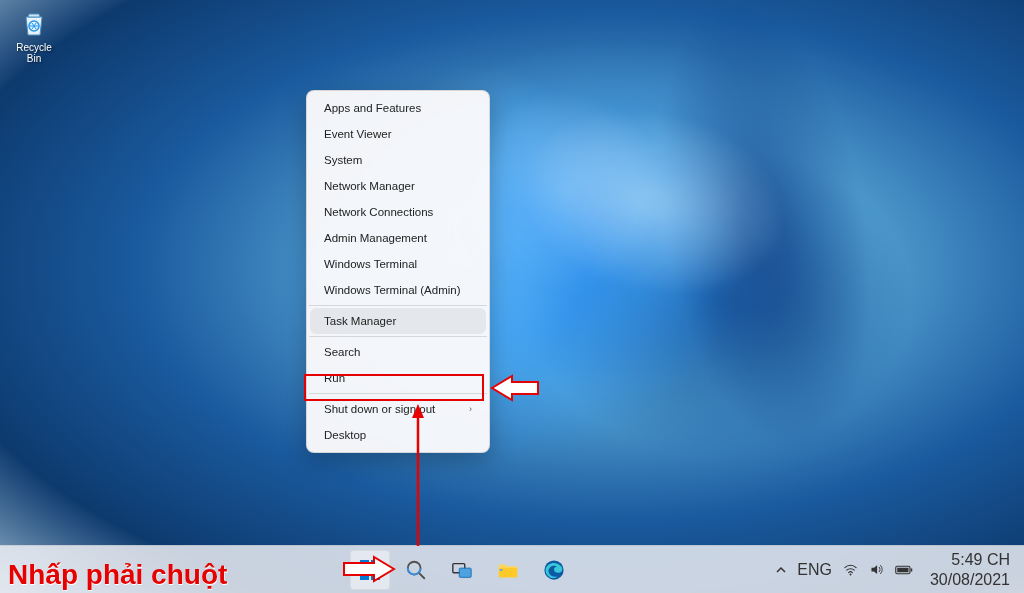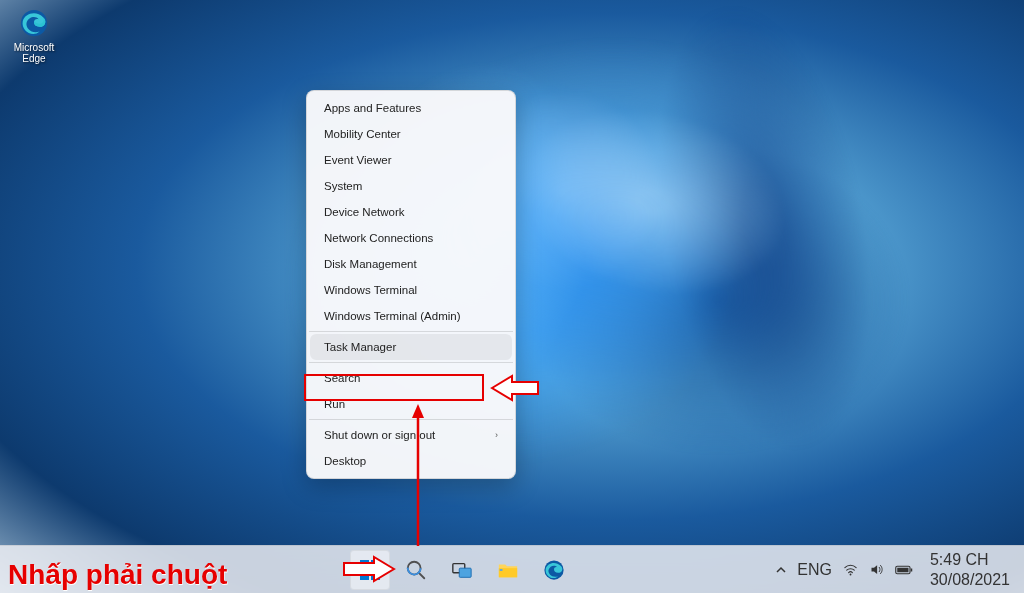--- a/index.html
+++ b/index.html
@@ -47,21 +47,21 @@
       text-shadow: 1px 1px 2px rgba(0,0,0,0.6);
     }
     .desktop-icon .ic {
       width: 34px; height: 34px; margin-bottom: 2px;
       display: flex; align-items: center; justify-content: center;
     }
     
     
     .context-menu {
       position: absolute; left: 306px; top: 90px;
-      width: 210px;
+      width: 184px;
       background: rgba(249,249,251,0.97);
       border: 1px solid rgba(0,0,0,0.12);
       border-radius: 8px;
       box-shadow: 0 8px 24px rgba(0,0,0,0.25);
       padding: 4px 1px;
       font-size: 11.5px; color: #222;
       z-index: 20;
     }
     .menu-item {
       padding: 7px 14px; cursor: pointer; position: relative;
@@ -110,62 +110,60 @@
       cursor: pointer;
     }
     .taskbar-item.active { background: rgba(255,255,255,0.5); border: 1px solid rgba(0,0,0,0.06); }
     
     .taskbar-right {
       position: absolute; right: 8px; height: 100%;
       display: flex; align-items: center; gap: 11px;
       font-size: 16px; color: #333;
     }
     .tray-icon { cursor: pointer; display: flex; align-items: center; }
-    .clock { line-height: 1.25; cursor: pointer; padding: 0 6px; }
+    .clock { text-align: right; line-height: 1.25; cursor: pointer; padding: 0 6px; }
   </style>
 </head>
 <body>
 
 <div class="desktop">
   <div class="bloom"></div>
 
   <div class="desktop-icons">
     <div class="desktop-icon">
       <div class="ic">
-        <svg width="30" height="30" viewBox="0 0 32 32">
-          <circle cx="16" cy="16" r="14" fill="#0c59a4"></circle>
-          <path d="M4 14 C6 6 18 2 26 10 C30 14 28 20 22 20 C18 20 16 18 16 15 C16 12 19 11 21 12 C18 8 10 9 8 16 C7 22 14 28 22 25 C14 32 2 24 4 14 Z" fill="#38c6d9"></path>
-          <path d="M16 15 C16 18 18 20 22 20 C28 20 30 14 26 10 C28 16 22 18 19 16 C17 15 16 15 16 15 Z" fill="#2bc3d2"></path>
-        </svg>
-      </div>
-      <span>Microsoft Edge</span>
+        <svg width="32" height="32" viewBox="0 0 32 32">
+          <path d="M8 10 L24 10 L22 28 L10 28 Z" fill="#e8f2f8" stroke="#4a90c2" stroke-width="1"></path>
+          <path d="M11 7 L21 7 L22 10 L10 10 Z" fill="#d0e4f0" stroke="#4a90c2" stroke-width="1"></path>
+          <circle cx="16" cy="19" r="5" fill="none" stroke="#2196f3" stroke-width="1.5"></circle>
+          <path d="M14 16 L18 22 M18 16 L14 22 M12 19 L20 19" stroke="#2196f3" stroke-width="1"></path>
+        </svg>
+      </div>
+      <span>Recycle Bin</span>
     </div>
   </div>
 
   <div class="context-menu" id="ctx">
       <div class="menu-item">
         <span>Apps and Features</span>
       </div>
       <div class="menu-item">
-        <span>Mobility Center</span>
-      </div>
-      <div class="menu-item">
         <span>Event Viewer</span>
       </div>
       <div class="menu-item">
         <span>System</span>
       </div>
       <div class="menu-item">
-        <span>Device Network</span>
+        <span>Network Manager</span>
       </div>
       <div class="menu-item">
         <span>Network Connections</span>
       </div>
       <div class="menu-item">
-        <span>Disk Management</span>
+        <span>Admin Management</span>
       </div>
       <div class="menu-item">
         <span>Windows Terminal</span>
       </div>
       <div class="menu-item">
         <span>Windows Terminal (Admin)</span>
       </div>
       <div class="menu-sep"></div>
       <div class="menu-item highlighted">
         <span>Task Manager</span>

